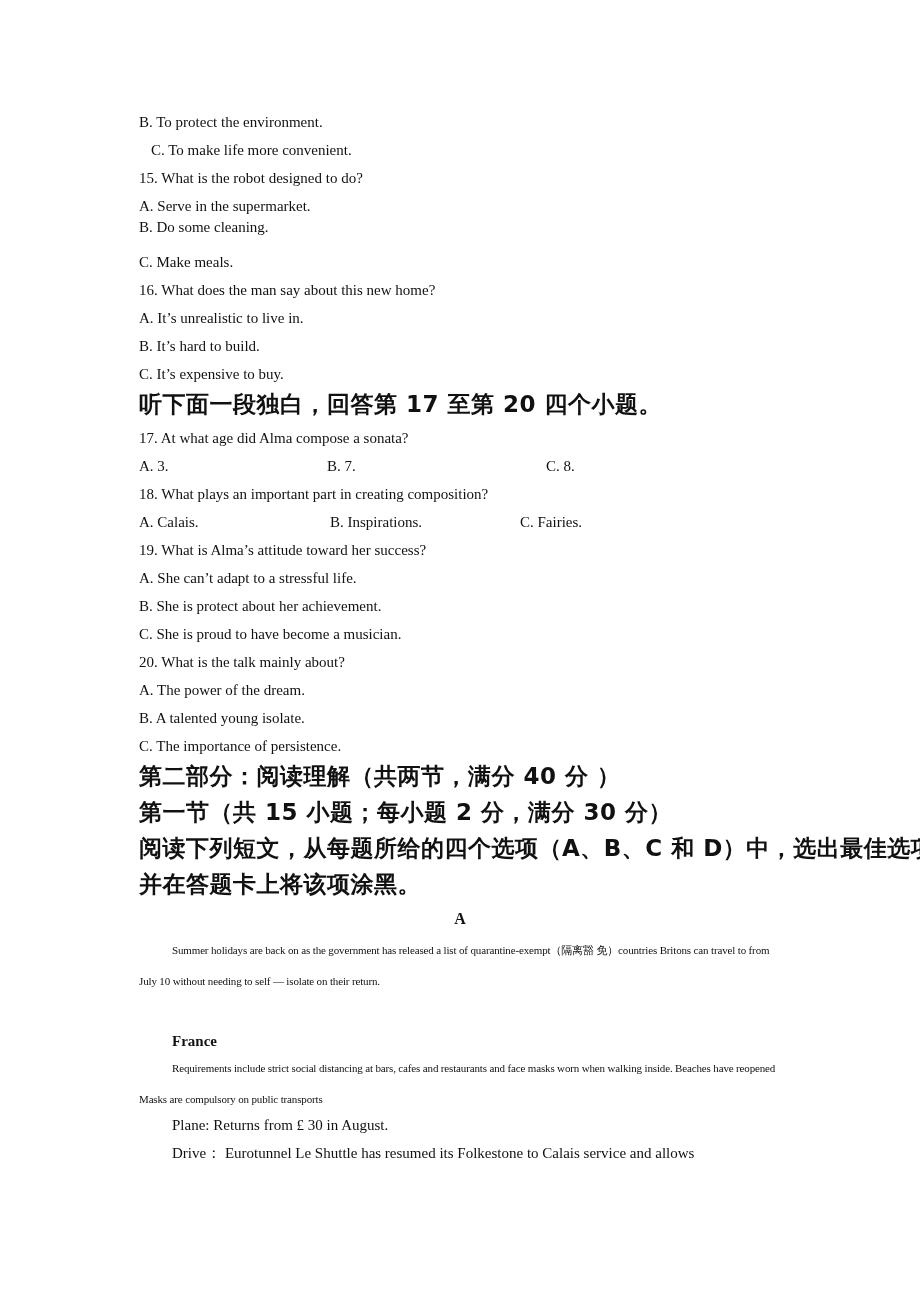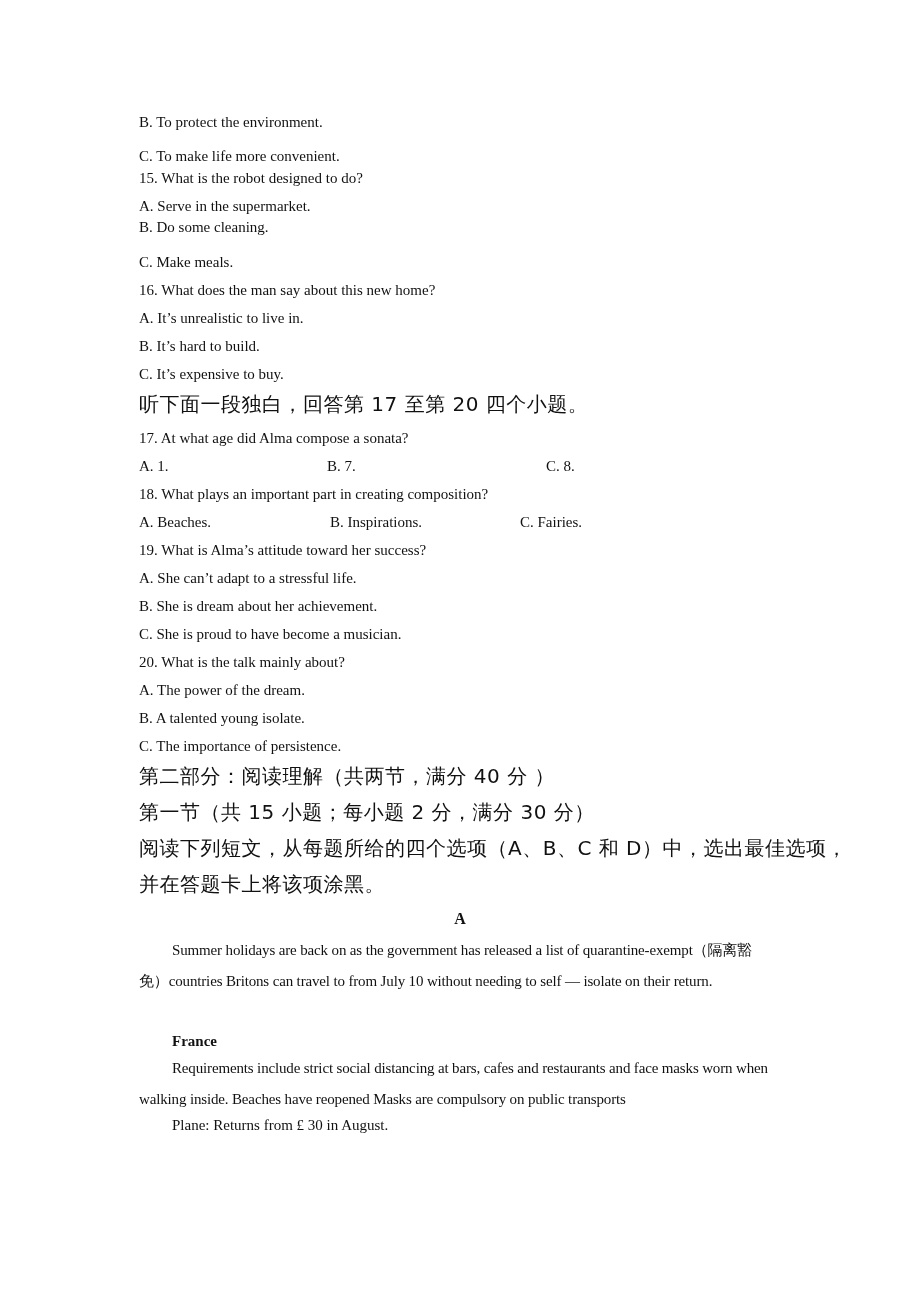--- a/index.html
+++ b/index.html
@@ -24,90 +24,90 @@
     }
     .line {
       position: absolute;
       left: 139px;
       font-size: 15px;
       line-height: 18px;
       white-space: nowrap;
     }
     .cn-bold {
       font-family: "DejaVu Sans", "Liberation Sans", sans-serif;
-      font-weight: normal;
-      font-size: 20px;
+      font-weight: bold;
+      font-size: 23px;
       line-height: 22px;
       letter-spacing: 0.5px;
     }
     .opt {
       position: absolute;
       white-space: nowrap;
     }
     .center {
       position: absolute;
       left: 0;
       width: 920px;
       text-align: center;
       font-weight: bold;
       font-size: 16px;
     }
     .para {
       position: absolute;
       left: 139px;
       width: 645px;
-      font-size: 15px;
+      font-size: 11px;
       line-height: 31px;
       text-indent: 33px;
       letter-spacing: -0.15px;
     }
     .indent {
       left: 172px;
     }
     .bold {
       font-weight: bold;
     }
   </style>
 </head>
 <body>
 
 <div class="page">
 
   <div class="line" style="top:113px;">B. To protect the environment.</div>
-  <div class="line" style="top:147px;">C. To make life more convenient.</div>
+  <div class="line" style="top:141px;margin-left:12px;">C. To make life more convenient.</div>
 
   <div class="line" style="top:169px;">15. What is the robot designed to do?</div>
   <div class="line" style="top:197px;">A. Serve in the supermarket.</div>
   <div class="line" style="top:218px;">B. Do some cleaning.</div>
   <div class="line" style="top:253px;">C. Make meals.</div>
 
   <div class="line" style="top:281px;">16. What does the man say about this new home?</div>
   <div class="line" style="top:309px;">A. It’s unrealistic to live in.</div>
   <div class="line" style="top:337px;">B. It’s hard to build.</div>
   <div class="line" style="top:365px;">C. It’s expensive to buy.</div>
 
   <div class="line cn-bold" style="top:393px;">听下面一段独白，回答第 17 至第 20 四个小题。</div>
 
   <div class="line" style="top:429px;">17. At what age did Alma compose a sonata?</div>
   <div class="line" style="top:457px; width:700px;">
-    <span class="opt" style="left:0;">A. 1.</span>
+    <span class="opt" style="left:0;">A. 3.</span>
     <span class="opt" style="left:188px;">B. 7.</span>
     <span class="opt" style="left:407px;">C. 8.</span>
   </div>
 
   <div class="line" style="top:485px;">18. What plays an important part in creating composition?</div>
   <div class="line" style="top:513px; width:700px;">
-    <span class="opt" style="left:0;">A. Beaches.</span>
+    <span class="opt" style="left:0;">A. Calais.</span>
     <span class="opt" style="left:191px;">B. Inspirations.</span>
     <span class="opt" style="left:381px;">C. Fairies.</span>
   </div>
 
   <div class="line" style="top:541px;">19. What is Alma’s attitude toward her success?</div>
   <div class="line" style="top:569px;">A. She can’t adapt to a stressful life.</div>
-  <div class="line" style="top:597px;">B. She is dream about her achievement.</div>
+  <div class="line" style="top:597px;">B. She is protect about her achievement.</div>
   <div class="line" style="top:625px;">C. She is proud to have become a musician.</div>
 
   <div class="line" style="top:653px;">20. What is the talk mainly about?</div>
   <div class="line" style="top:681px;">A. The power of the dream.</div>
   <div class="line" style="top:709px;">B. A talented young isolate.</div>
   <div class="line" style="top:737px;text-align:center;">C. The importance of persistence.</div>
 
   <div class="line cn-bold" style="top:765px;">第二部分：阅读理解（共两节，满分 40 分 ）</div>
   <div class="line cn-bold" style="top:801px;">第一节（共 15 小题；每小题 2 分，满分 30 分）</div>
   <div class="line cn-bold" style="top:837px;">阅读下列短文，从每题所给的四个选项（A、B、C 和 D）中，选出最佳选项，</div>
@@ -115,14 +115,15 @@
 
   <div class="center" style="top:910px;">A</div>
 
   <div class="para" style="top:935px;">Summer holidays are back on as the government has released a list of quarantine-exempt（隔离豁 免）countries Britons can travel to from July 10 without needing to self — isolate on their return.</div>
 
   <div class="line indent bold" style="top:1032px;">France</div>
 
   <div class="para" style="top:1053px;">Requirements include strict social distancing at bars, cafes and restaurants and face masks worn when walking inside. Beaches have reopened Masks are compulsory on public transports</div>
 
   <div class="line indent" style="top:1116px;">Plane: Returns from £ 30 in August.</div>
+  <div class="line indent" style="top:1144px;">Drive：  Eurotunnel Le Shuttle has resumed its Folkestone to Calais service and allows</div>
 
 </div>
 
 </body></html>

